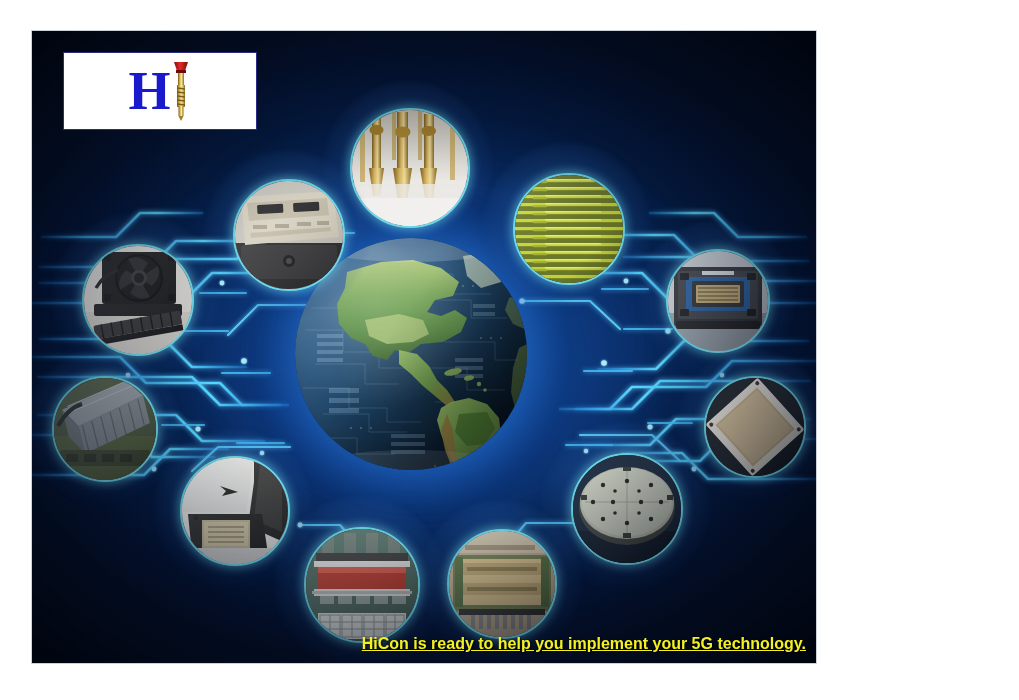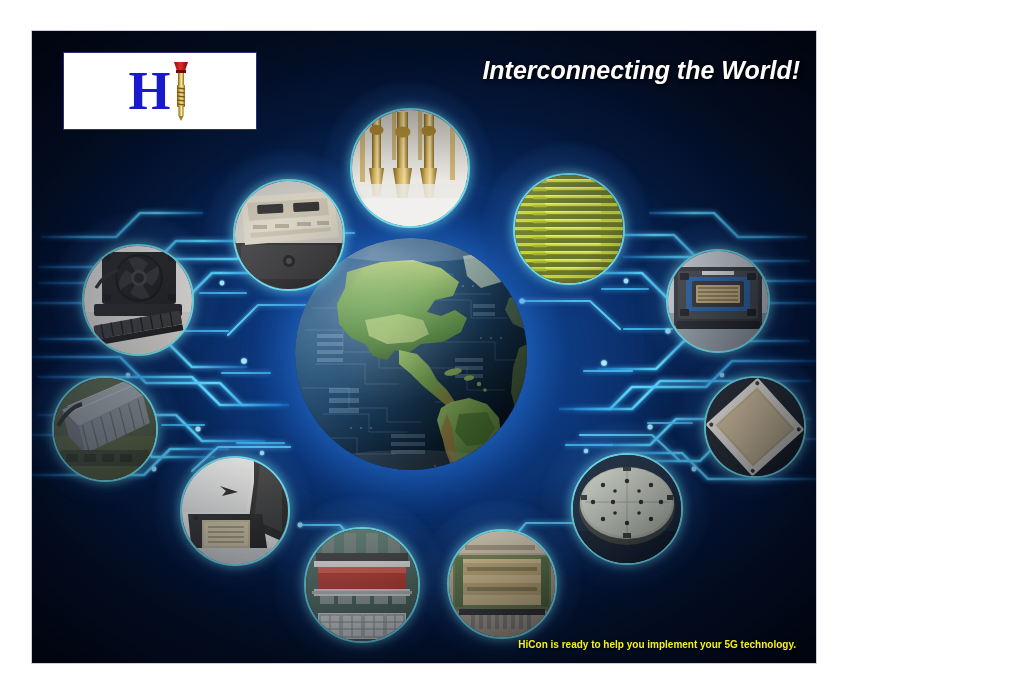--- a/index.html
+++ b/index.html
@@ -111,26 +111,27 @@
     position:absolute;left:416px;top:22px;width:352px;height:34px;
     display:flex;align-items:center;justify-content:flex-end;
     font-family:"Liberation Sans", sans-serif;
     font-style:italic;font-weight:bold;font-size:25px;color:#ffffff;
     text-shadow:2px 2px 4px rgba(0,0,0,.75), 0 0 2px rgba(0,0,0,.6);
     white-space:nowrap;
   }
 
   
   #footer{
-    position:absolute;left:324px;top:603px;width:440px;height:20px;
+    position:absolute;left:334px;top:603px;width:440px;height:20px;
     display:flex;align-items:center;justify-content:flex-end;
     font-family:"Liberation Sans", sans-serif;
-    font-weight:bold;font-size:10px;color:#f5f11f;
+    font-weight:bold;font-size:16px;color:#f5f11f;
     text-shadow:1px 1px 2px rgba(0,0,0,.8);
     white-space:nowrap;
+    text-decoration:underline;
   }
 </style>
 </head>
 <body>
 
 <div id="page">
 
   <div id="slide">
 
     <div class="centerglow"></div>
@@ -869,18 +870,17 @@
               <line x1="6" y1="44" x2="14" y2="45"></line>
             </g>
 
             <rect x="7.5" y="46" width="5" height="10" fill="url(#pinGold)"></rect>
             <path d="M7.5 56 L12.5 56 L10 61 Z" fill="#a07c22"></path>
           </svg>
         </span>
       </div>
     </div>
 
-    <div id="tagline">Interconnecting the World!</div>
 
     <div id="footer">HiCon is ready to help you implement your 5G technology.</div>
 
   </div>
 </div>
 
 </body></html>

